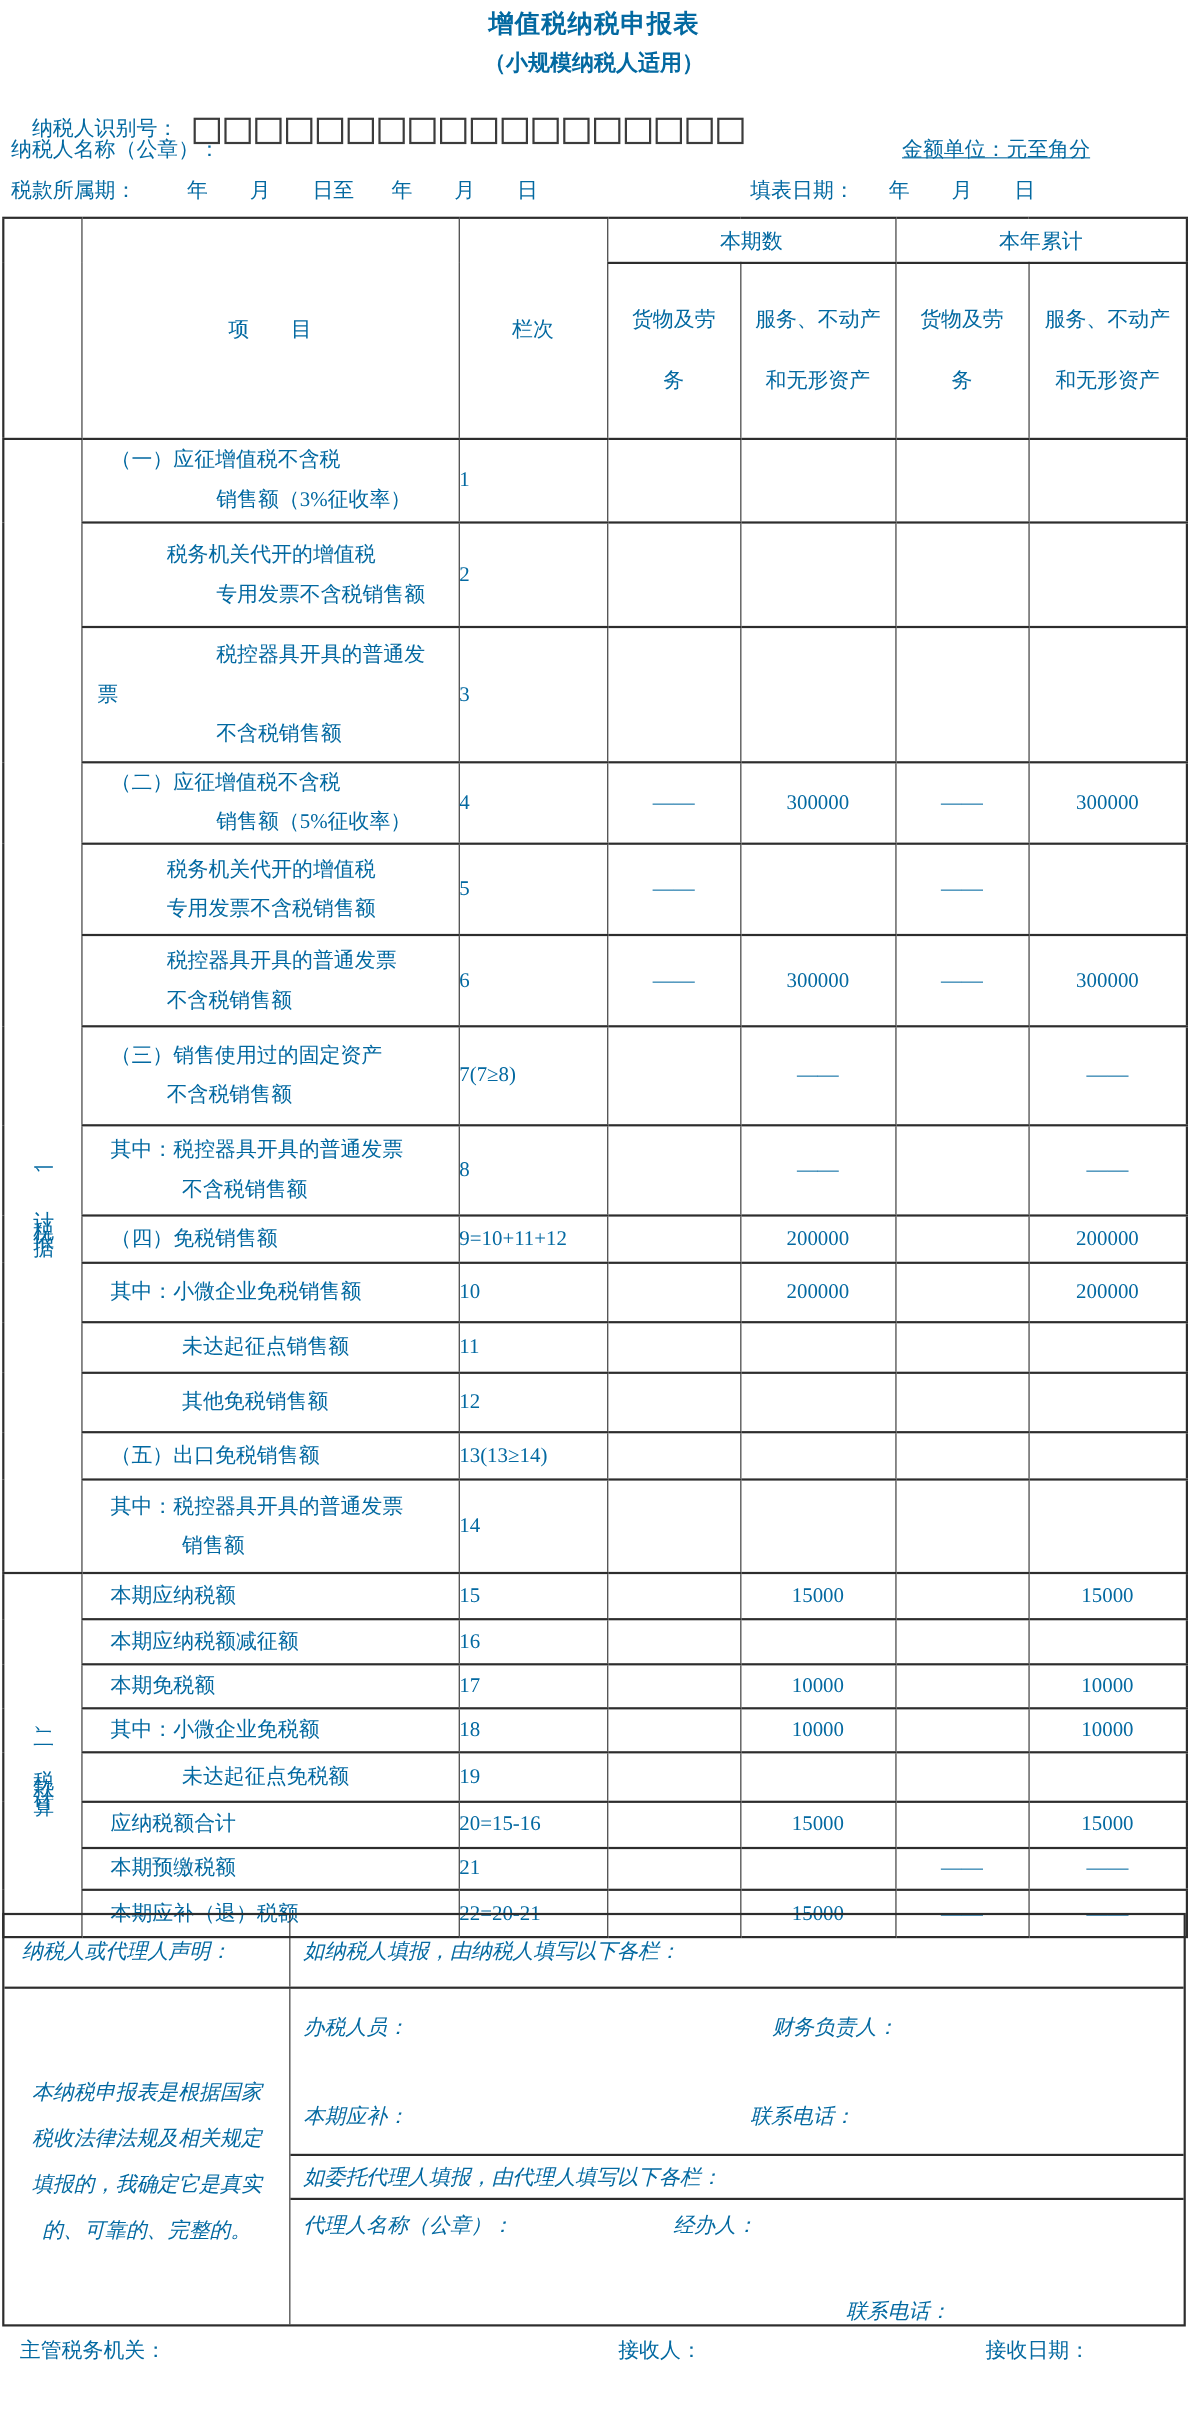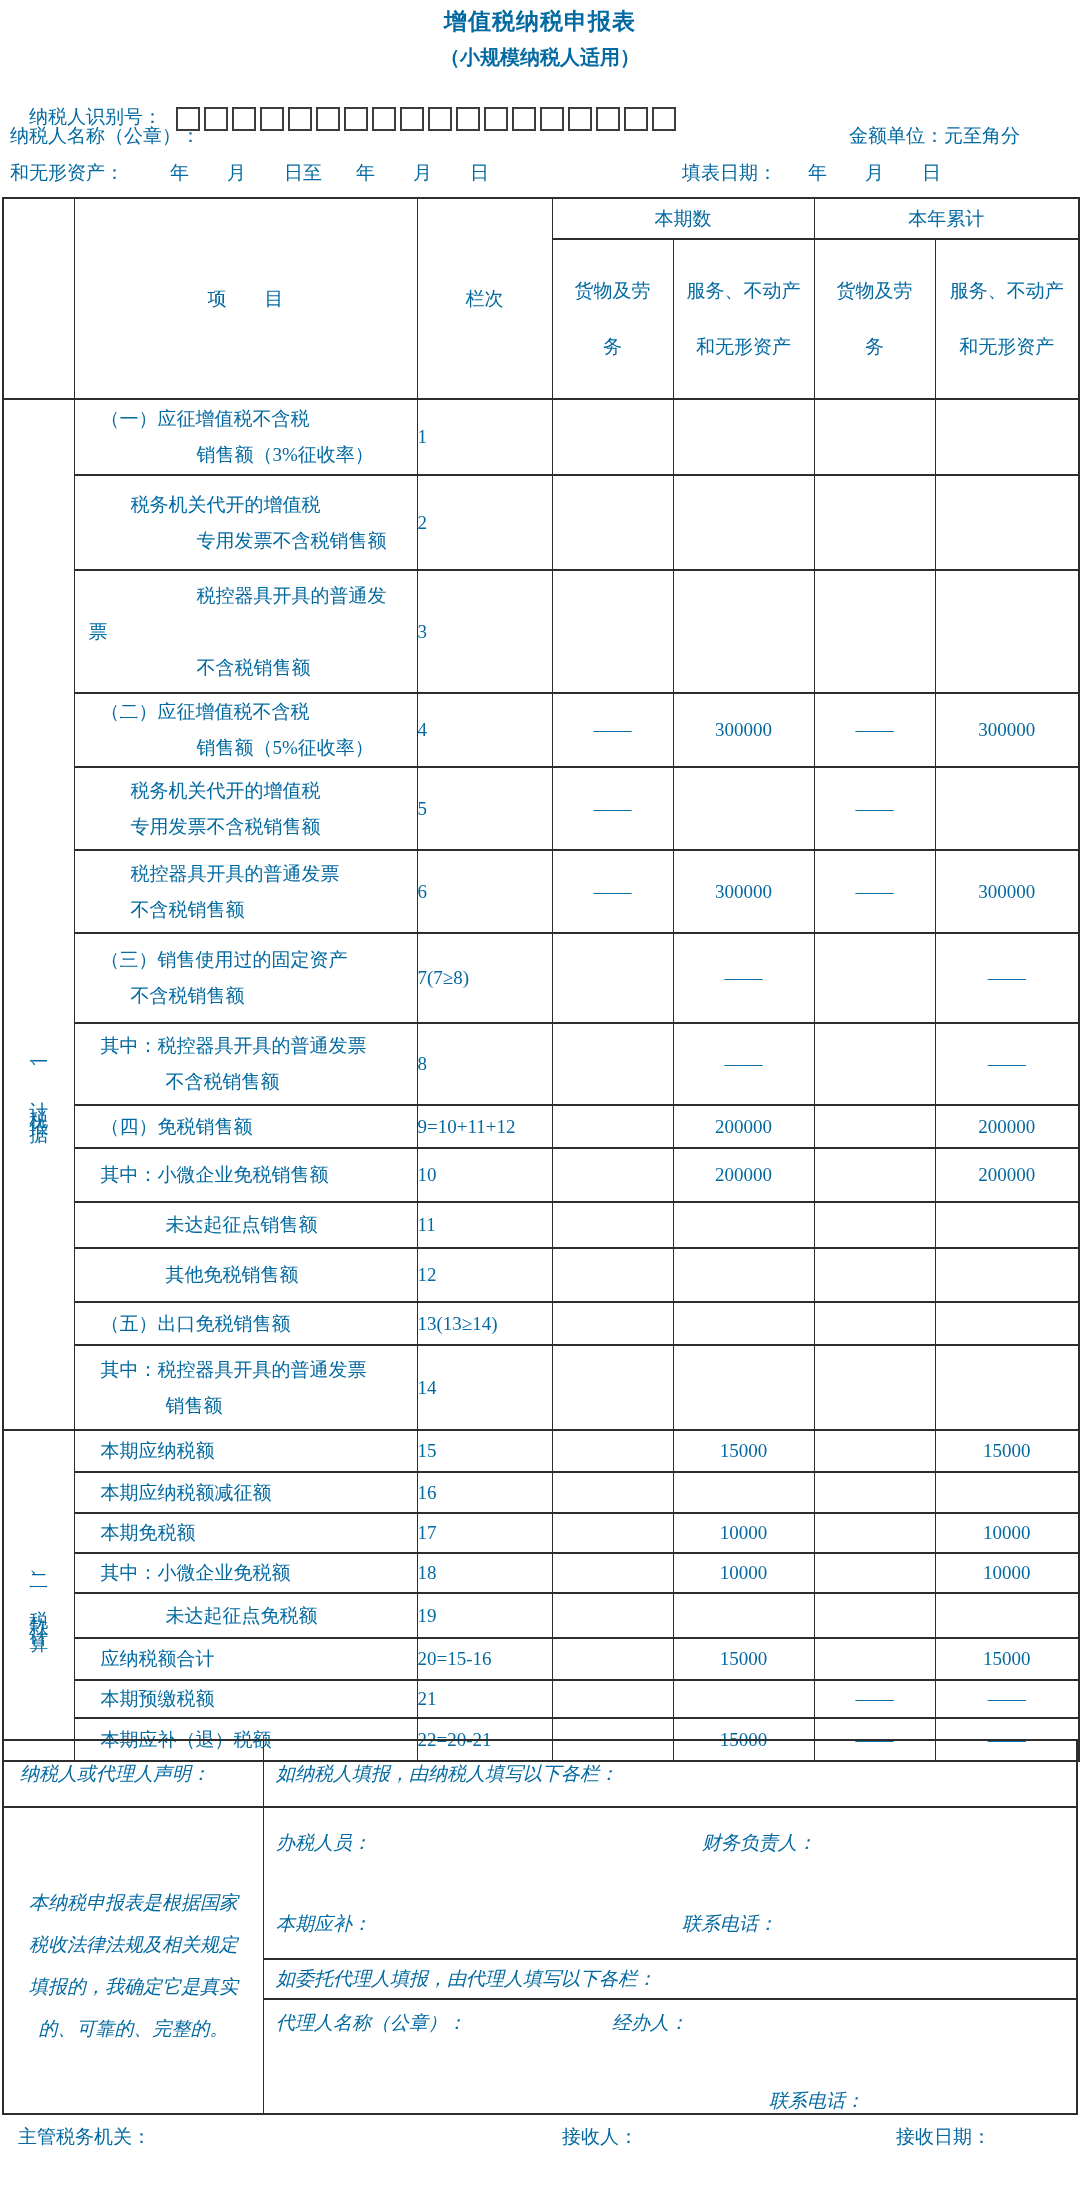--- a/index.html
+++ b/index.html
@@ -9,37 +9,37 @@
     overflow:hidden;
   }
   .abs{position:absolute;}
   .title{top:6px;left:0;right:0;text-align:center;font-size:23px;font-weight:bold;letter-spacing:1px;}
   .subtitle{top:44px;left:0;right:0;text-align:center;font-size:20px;font-weight:bold;}
   .hline{font-size:19px;white-space:pre;}
   .id-line{top:82px;left:10px;}
   .idboxes{display:inline-block;margin-left:14px;vertical-align:middle;}
   .idbox{display:inline-block;width:20px;height:20px;border:2px solid #3c3c3c;margin-right:4px;vertical-align:middle;}
   .name-line{top:123px;left:10px;}
-  .unit-label{top:123px;left:849px;}
+  .unit-label{top:123px;left:820px;text-decoration:underline;}
   .period-label{top:160px;left:10px;}
   .period-part1{top:160px;left:170px;}
   .period-part2{top:160px;left:356px;}
   .filldate-label{top:160px;left:682px;}
   .filldate-value{top:160px;left:808px;}
 
   table.main{position:absolute;left:2px;top:197px;width:1076px;border-collapse:collapse;table-layout:fixed;border:2px solid #2d2d2d;}
   table.main td{border:1px solid #2d2d2d;border-top-width:2px;border-bottom-width:2px;font-size:19px;vertical-align:middle;padding:0;}
   .h41{height:41px}.h160{height:160px}.h76{height:76px}.h95{height:95px}.h123{height:123px}
   .h80{height:64px}.h83{height:83px}.h90{height:90px}.h82{height:82px}.h43{height:43px}
   .h39{height:54px}.h46{height:46px}.h85{height:85px}.h42{height:42px}.h40{height:40px}
   .h45{height:45px}.h38{height:38px}
   td.hdr{text-align:center;}
   td.subhdr div{line-height:56px;text-align:center;}
   td.item .ln{line-height:36px;}
-  .ia{padding-left:26px;}.ib{padding-left:56px;}.ic{padding-left:91px;}
+  .ia{padding-left:26px;}.ib{padding-left:77px;}.ic{padding-left:91px;}
   .id2{padding-left:122px;}.ie{padding-left:14px;}
   td.colno{padding-left:12px;}
   td.val{text-align:center;}
   td.section{text-align:center;}
   .vtext{writing-mode:vertical-lr;text-orientation:upright;letter-spacing:8px;display:inline-block;}
   td.sec1{vertical-align:top;}
   td.sec1 .vtext{margin-top:345px;}
 
   .decl{position:absolute;left:2px;top:1739px;width:1076px;height:376px;border:2px solid #2d2d2d;box-sizing:border-box;font-size:19px;font-style:italic;}
   .d-rowA{height:65px;border-bottom:2px solid #2d2d2d;display:flex;}
@@ -64,21 +64,21 @@
   <div class="abs title">增值税纳税申报表</div>
   <div class="abs subtitle">（小规模纳税人适用）</div>
 
   <div class="abs hline id-line">
     <span>纳税人识别号：</span><span class="idboxes"><span class="idbox"></span><span class="idbox"></span><span class="idbox"></span><span class="idbox"></span><span class="idbox"></span><span class="idbox"></span><span class="idbox"></span><span class="idbox"></span><span class="idbox"></span><span class="idbox"></span><span class="idbox"></span><span class="idbox"></span><span class="idbox"></span><span class="idbox"></span><span class="idbox"></span><span class="idbox"></span><span class="idbox"></span><span class="idbox"></span></span>
   </div>
 
   <div class="abs hline name-line">纳税人名称（公章）：</div>
   <div class="abs hline unit-label">金额单位：元至角分</div>
 
-  <div class="abs hline period-label">和无形资产：</div>
+  <div class="abs hline period-label">税款所属期：</div>
   <div class="abs hline period-part1">年　　月　　日至</div>
   <div class="abs hline period-part2">年　　月　　日</div>
   <div class="abs hline filldate-label">填表日期：</div>
   <div class="abs hline filldate-value">年　　月　　日</div>
 
   <table class="main">
     <colgroup>
       <col style="width:71px">
         <col style="width:343px">
         <col style="width:135px">

